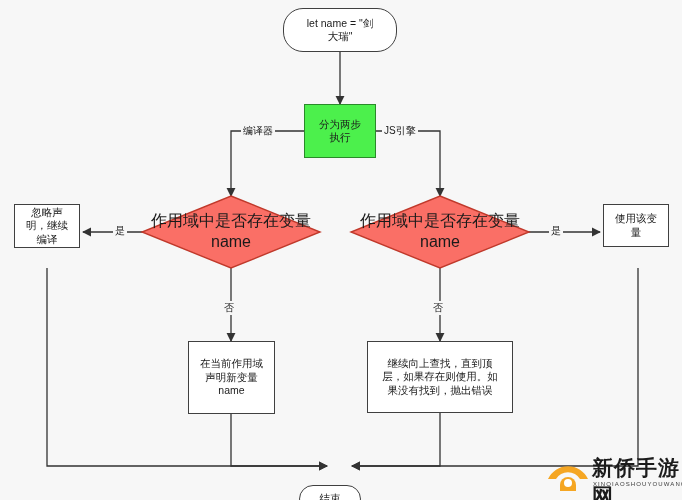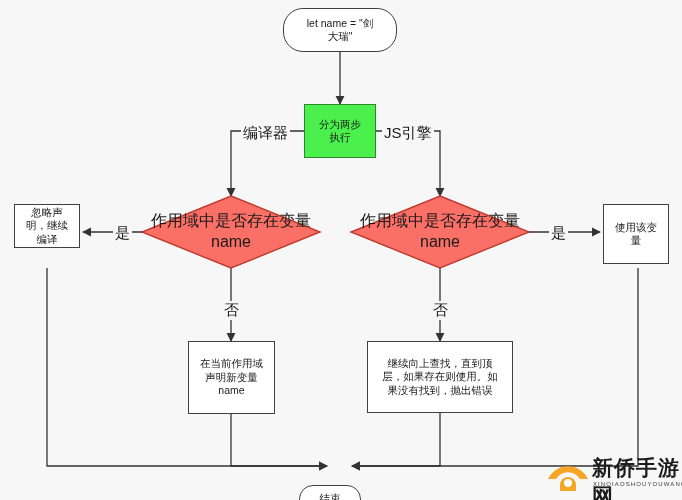--- a/index.html
+++ b/index.html
@@ -65,21 +65,21 @@
     text-align: center;
     font-size: 16px;
     color: #1a1a1a;
     line-height: 1.3;
     white-space: pre-line;
     z-index: 4;
     pointer-events: none;
   }
   .edge-label {
     position: absolute;
-    font-size: 15px;
+    font-size: 10px;
     color: #1a1a1a;
     background: #f7f7f7;
     padding: 0 2px;
     z-index: 5;
     white-space: nowrap;
   }
   
   #watermark {
     position: absolute;
     right: 0;
@@ -169,21 +169,21 @@
   <div class="decision-label">作用域中是否存在变量
 name</div>
 </div>
 
 <div class="node process" style="left:14px; top:204px; width:66px; height:44px;">
   <span>忽略声
 明，继续
 编译</span>
 </div>
 
-<div class="node process" style="left:603px; top:204px; width:66px; height:60px;">
+<div class="node process" style="left:603px; top:204px; width:66px; height:43px;">
   <span>使用该变
 量</span>
 </div>
 
 <div class="node process" style="left:188px; top:341px; width:87px; height:73px;">
   <span>在当前作用域
 声明新变量
 name</span>
 </div>
 

